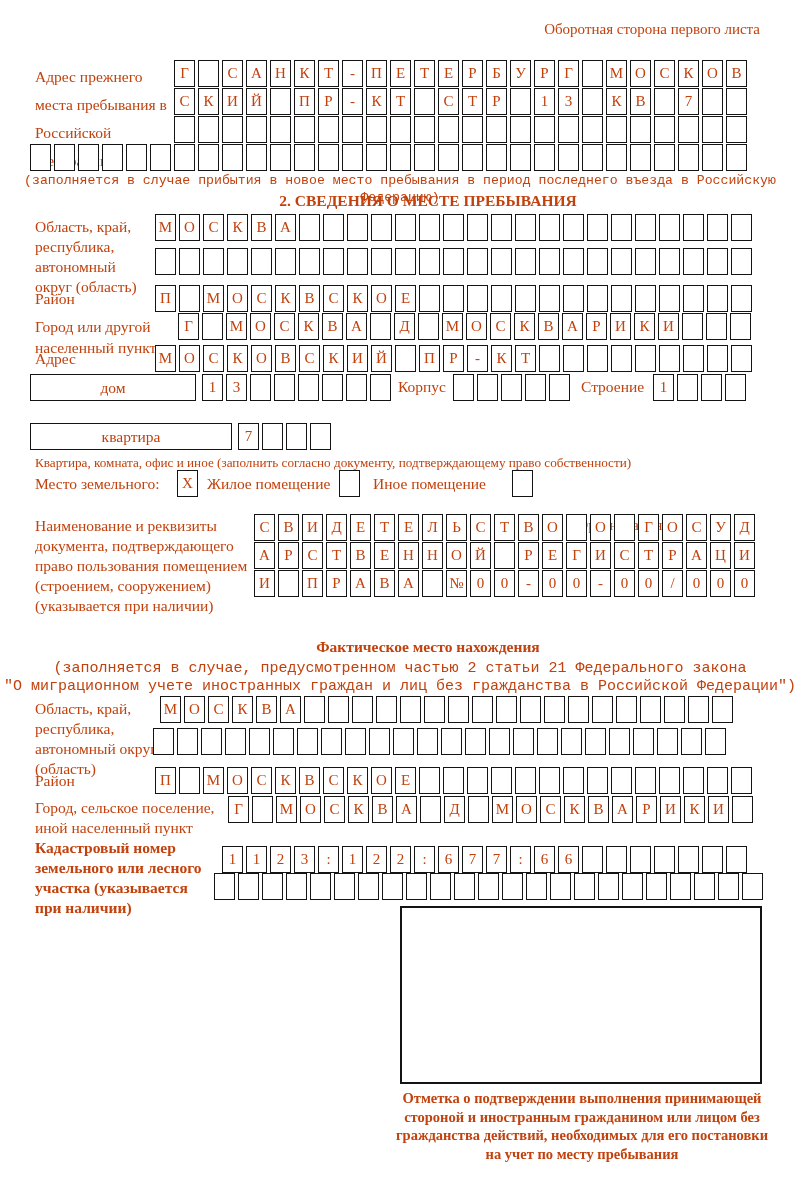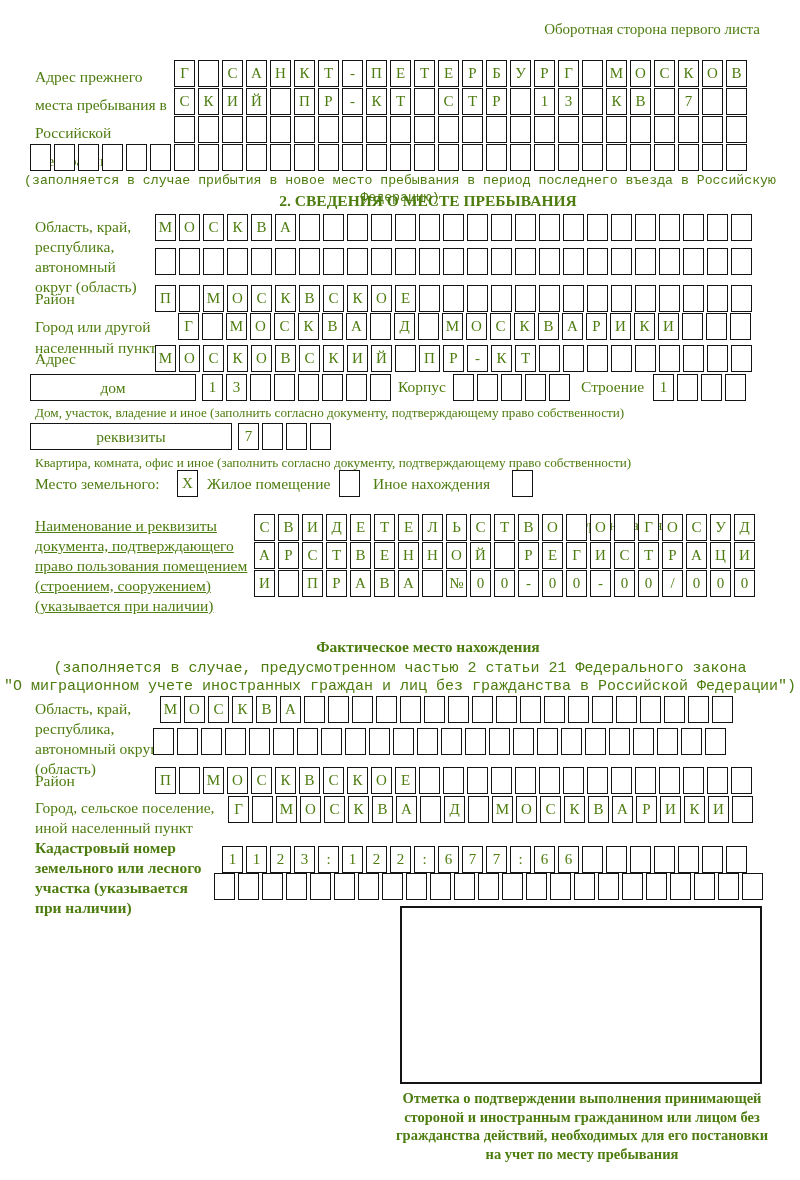--- a/index.html
+++ b/index.html
@@ -1,17 +1,17 @@
 <!DOCTYPE html>
 <html><head>
 <meta charset="utf-8">
 <style>
   html,body{margin:0;padding:0;background:#fff;}
   .sheet{
-    position:relative;width:800px;height:1180px;background:#fff;color:#4d7c0f;
+    position:relative;width:800px;height:1180px;background:#fff;color:#c2410c;
     font-family:"Liberation Serif","DejaVu Serif",serif;overflow:hidden;
   }
   .abs{position:absolute;}
   .label{font-size:15.5px;line-height:20px;}
   .note{font-size:13.2px;line-height:17px;}
   .cnote{left:0;width:800px;text-align:center;font-family:Liberation Mono, monospace;}
   .title{left:0;width:800px;text-align:center;font-weight:bold;font-size:15.5px;margin-left:28px;}
   .cells{display:flex;gap:3px;}
   .cell{
     width:21px;height:27px;box-sizing:border-box;border:1.6px solid #141414;
@@ -309,46 +309,45 @@
       <span class="cell"></span>
       <span class="cell"></span>
     </div>
   <div class="abs label" style="left:581px;top:377px;">Строение</div>
   <div class="abs cells" style="left:653px;top:374px;">
       <span class="cell">1</span>
       <span class="cell"></span>
       <span class="cell"></span>
       <span class="cell"></span>
     </div>
-  <div class="abs note" style="left:35px;top:404px;">Дом, участок, владение и иное (заполнить согласно документу, подтверждающему право собственности)</div>
-
-  <div class="abs widebox" style="left:30px;top:423px;width:202px;">реквизиты</div>
+
+  <div class="abs widebox" style="left:30px;top:423px;width:202px;">квартира</div>
   <div class="abs cells" style="left:238px;top:423px;">
       <span class="cell">7</span>
       <span class="cell"></span>
       <span class="cell"></span>
       <span class="cell"></span>
     </div>
   <div class="abs note" style="left:35px;top:454px;">Квартира, комната, офис и иное (заполнить согласно документу, подтверждающему право собственности)</div>
 
   <div class="abs label" style="left:35px;top:474px;">Место земельного:</div>
   <div class="abs cells" style="left:177px;top:470px;">
       <span class="cell">X</span>
     </div>
   <div class="abs label" style="left:207px;top:474px;">Жилое помещение</div>
   <div class="abs cells" style="left:339px;top:470px;">
       <span class="cell"></span>
     </div>
-  <div class="abs label" style="left:373px;top:474px;">Иное нахождения</div>
+  <div class="abs label" style="left:373px;top:474px;">Иное помещение</div>
   <div class="abs cells" style="left:512px;top:470px;">
       <span class="cell"></span>
     </div>
   <div class="abs label" style="left:577px;top:474px;margin-top:41px;">Организация</div>
 
-  <div class="abs label" style="left:35px;top:516px;width:216px;text-decoration:underline;">Наименование и реквизиты документа, подтверждающего право пользования помещением (строением, сооружением) (указывается при наличии)</div>
+  <div class="abs label" style="left:35px;top:516px;width:216px;">Наименование и реквизиты документа, подтверждающего право пользования помещением (строением, сооружением) (указывается при наличии)</div>
   <div class="abs cells" style="left:254px;top:514px;">
       <span class="cell">С</span>
       <span class="cell">В</span>
       <span class="cell">И</span>
       <span class="cell">Д</span>
       <span class="cell">Е</span>
       <span class="cell">Т</span>
       <span class="cell">Е</span>
       <span class="cell">Л</span>
       <span class="cell">Ь</span>

